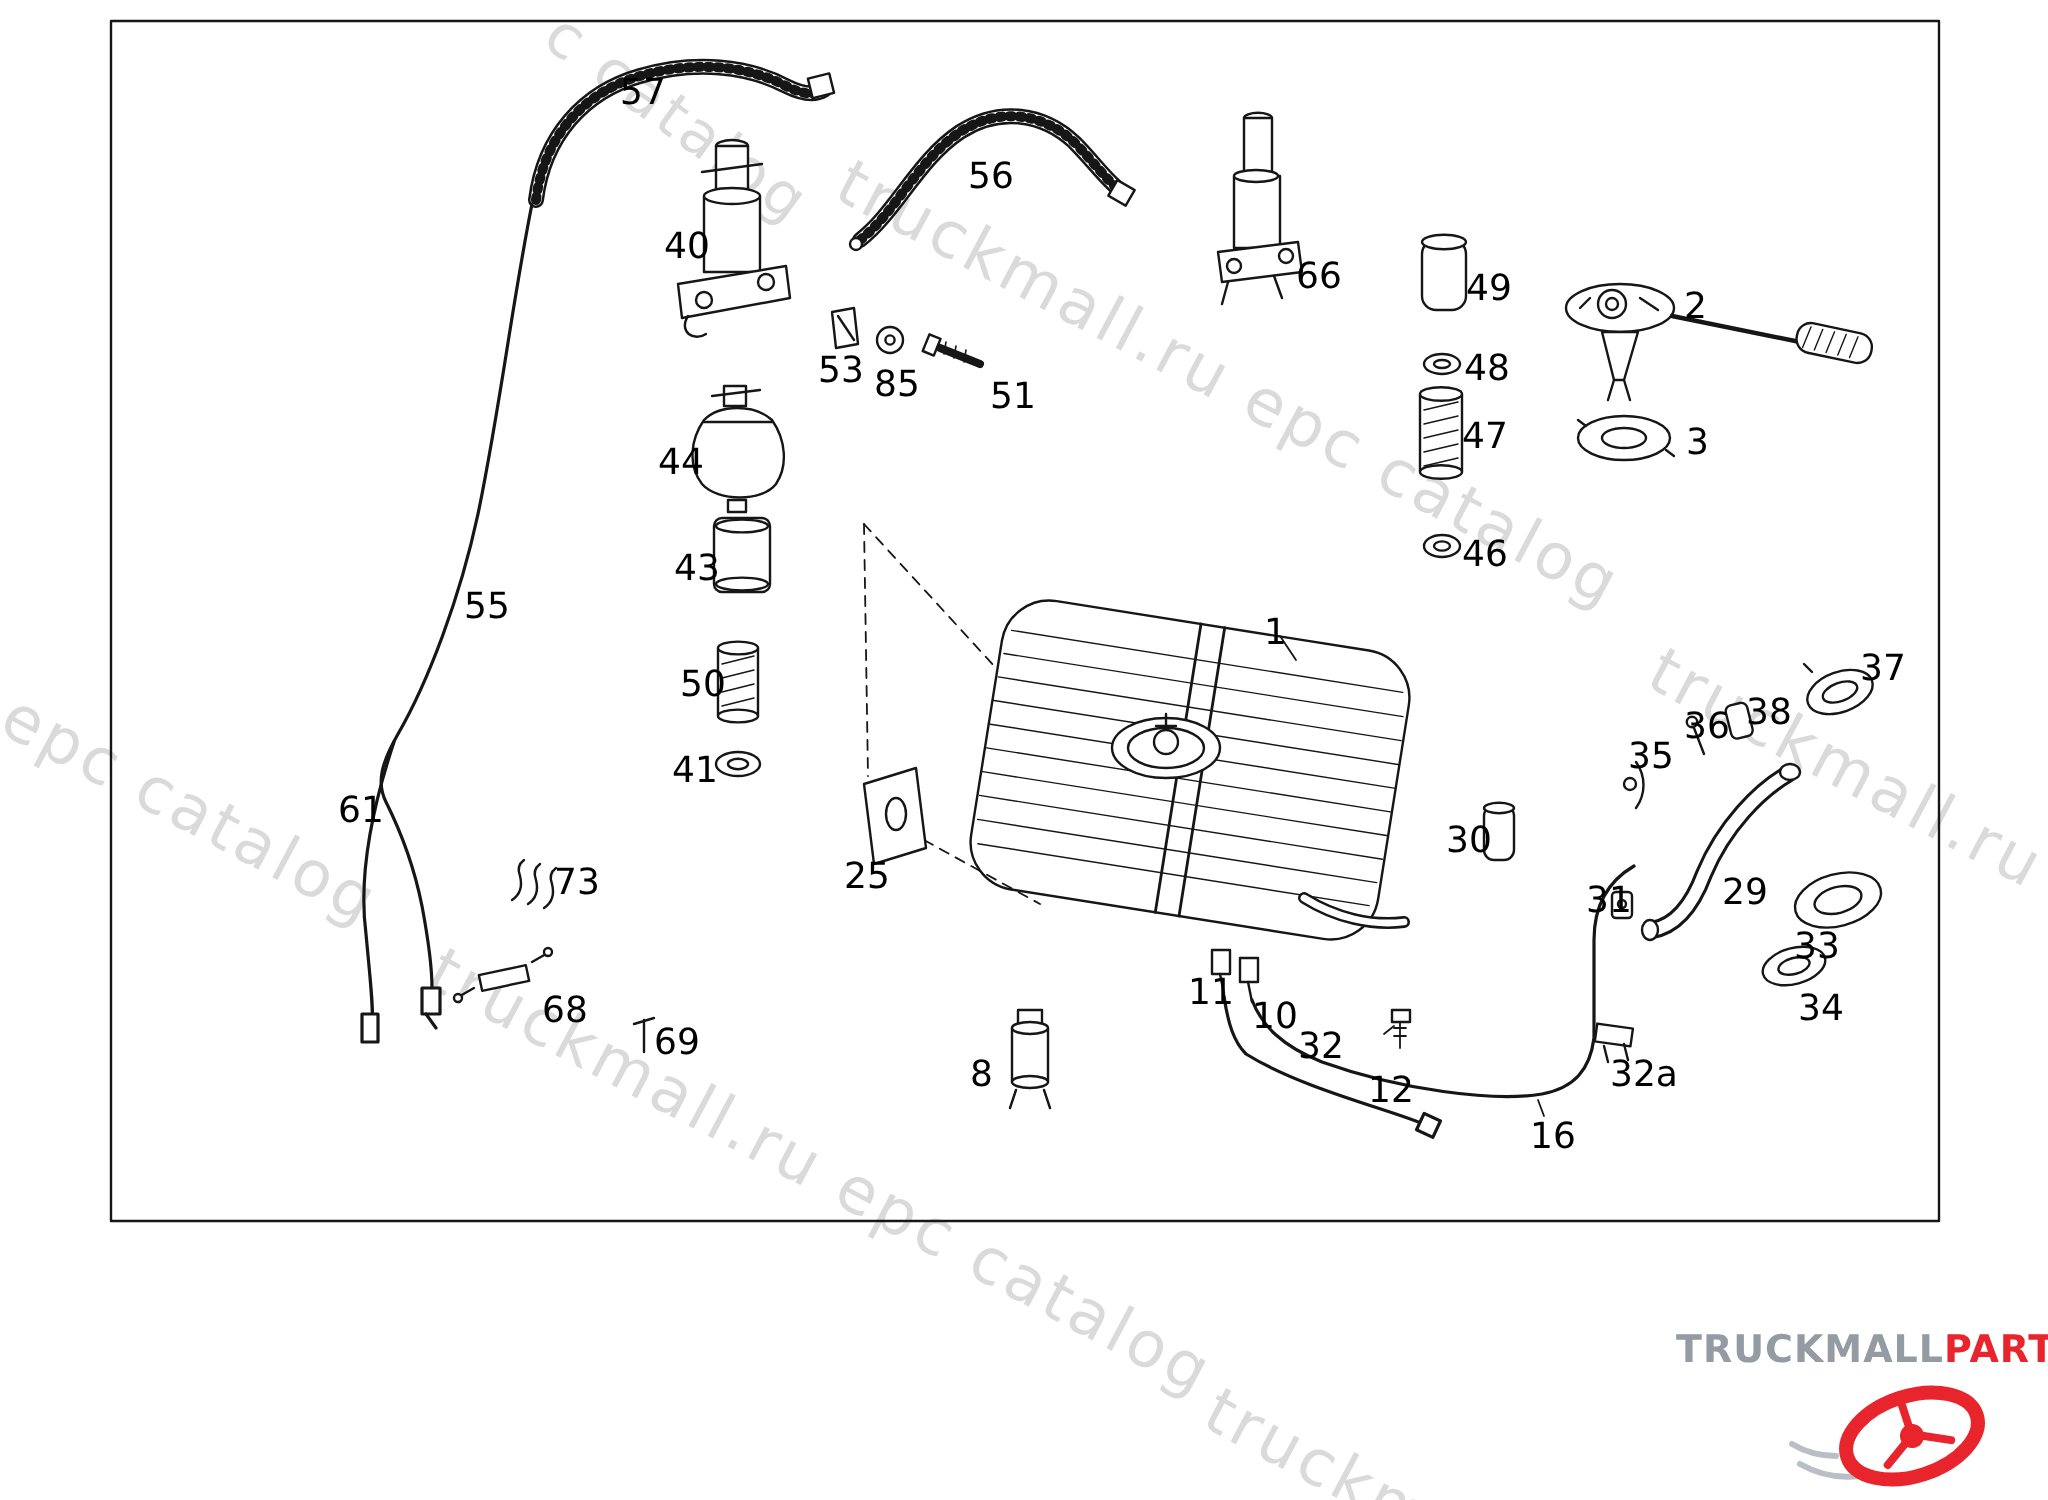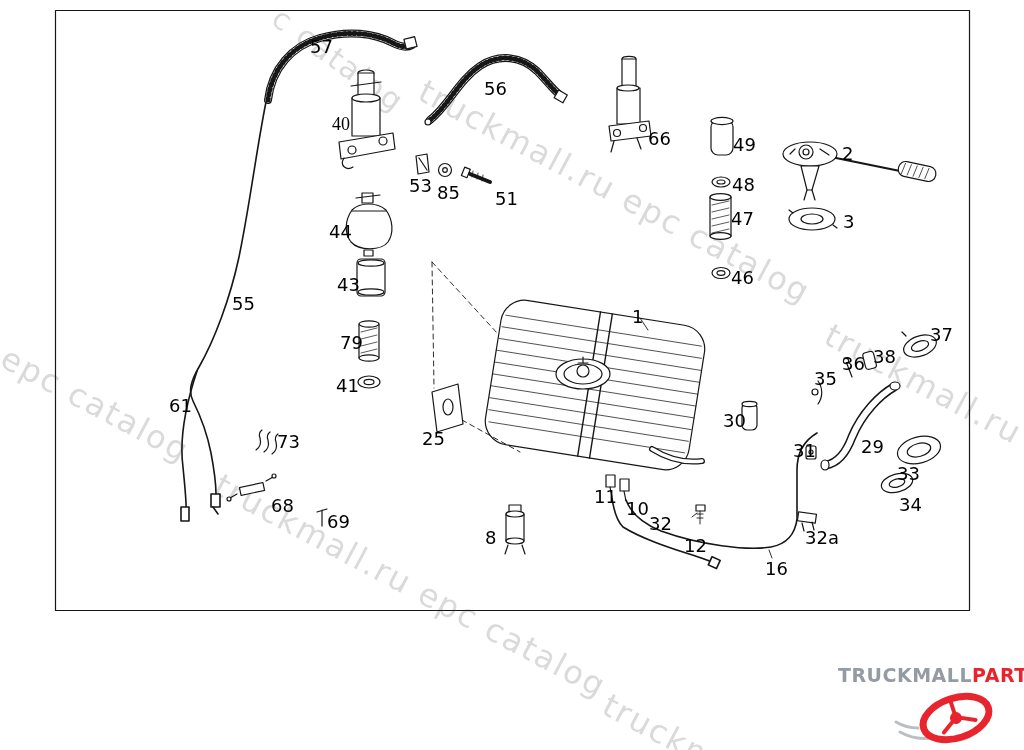--- a/index.html
+++ b/index.html
@@ -301,38 +301,38 @@
         <path d="M640 318 l8 12"></path>
         <path d="M692 517 l5 -4"></path>
         <path d="M772 558 l-3 -8"></path>
       </g>
 
     </g>
   </svg>
 
   <div id="labels-layer">
       <span class="part-label" style="left: 310px; top: 38px;">57</span>
-      <span class="part-label" style="left: 332px; top: 115px; font-family: Liberation Serif, serif;">40</span>
+      <span class="part-label" style="left: 332px; top: 115px;">40</span>
       <span class="part-label" style="left: 484px; top: 80px;">56</span>
       <span class="part-label" style="left: 648px; top: 130px;">66</span>
       <span class="part-label" style="left: 733px; top: 136px;">49</span>
       <span class="part-label" style="left: 842px; top: 145px;">2</span>
       <span class="part-label" style="left: 732px; top: 176px;">48</span>
       <span class="part-label" style="left: 409px; top: 177px;">53</span>
       <span class="part-label" style="left: 437px; top: 184px;">85</span>
       <span class="part-label" style="left: 476px; top: 190px; margin-left: 19px;">51</span>
       <span class="part-label" style="left: 731px; top: 210px;">47</span>
       <span class="part-label" style="left: 843px; top: 213px;">3</span>
       <span class="part-label" style="left: 329px; top: 223px;">44</span>
       <span class="part-label" style="left: 731px; top: 269px;">46</span>
       <span class="part-label" style="left: 337px; top: 276px;">43</span>
       <span class="part-label" style="left: 232px; top: 295px;">55</span>
       <span class="part-label" style="left: 632px; top: 308px;">1</span>
       <span class="part-label" style="left: 930px; top: 326px;">37</span>
-      <span class="part-label" style="left: 340px; top: 334px;">79</span>
+      <span class="part-label" style="left: 340px; top: 334px;">50</span>
       <span class="part-label" style="left: 873px; top: 348px;">38</span>
       <span class="part-label" style="left: 842px; top: 355px;">36</span>
       <span class="part-label" style="left: 814px; top: 370px;">35</span>
       <span class="part-label" style="left: 336px; top: 377px;">41</span>
       <span class="part-label" style="left: 169px; top: 397px;">61</span>
       <span class="part-label" style="left: 723px; top: 412px;">30</span>
       <span class="part-label" style="left: 422px; top: 430px;">25</span>
       <span class="part-label" style="left: 277px; top: 433px;">73</span>
       <span class="part-label" style="left: 861px; top: 438px;">29</span>
       <span class="part-label" style="left: 793px; top: 442px;">31</span>

